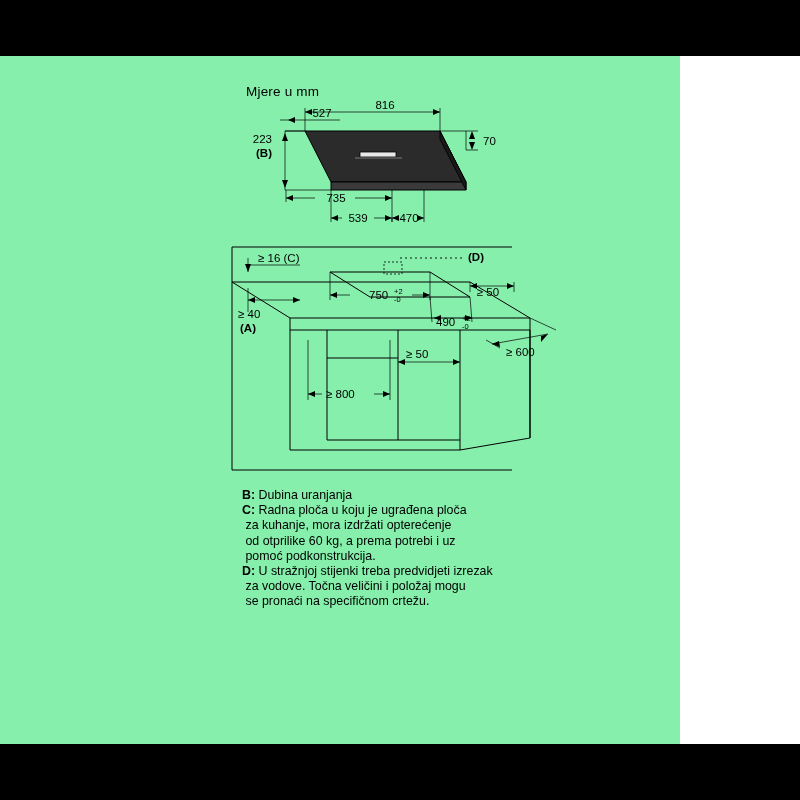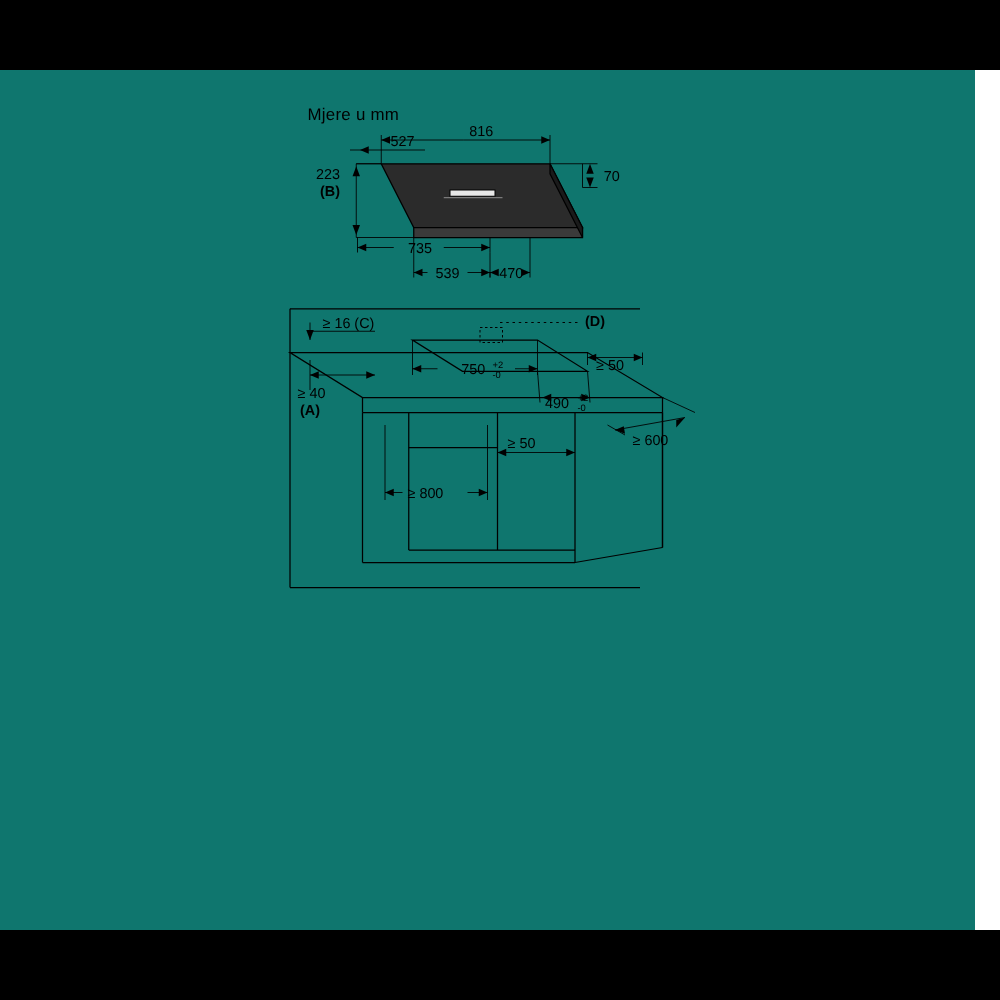--- a/index.html
+++ b/index.html
@@ -11,23 +11,23 @@
     width: 800px;
     height: 800px;
     font-family: "Liberation Sans", sans-serif;
     color: #000000;
     position: relative;
     overflow: hidden;
   }
   #page {
     position: absolute;
     left: 0; top: 0;
-    width: 780px;
+    width: 680px;
     height: 800px;
-    background: #0f766e;
+    background: #86efac;
     border-radius: 26px;
   }
   .band {
     position: absolute;
     left: 0;
     width: 800px;
     background: #000000;
   }
   #band-top { top: 0; height: 56px; }
   #band-bottom { top: 744px; height: 56px; }
@@ -304,15 +304,23 @@
       <g fill="#000000" stroke="none">
         <polygon points="308,394 315,391 315,397"></polygon>
         <polygon points="390,394 383,391 383,397"></polygon>
       </g>
       <text x="326" y="398" font-size="11.5" fill="#000000" stroke="none" font-family="Liberation Sans, sans-serif">≥ 800</text>
 
     </g>
   </svg>
 
   <div id="legend">
+    <div class="legend-row"><span class="legend-key">B:</span><span class="legend-text"> Dubina uranjanja</span></div>
+    <div class="legend-row"><span class="legend-key">C:</span><span class="legend-text"> Radna ploča u koju je ugrađena ploča
+ za kuhanje, mora izdržati opterećenje
+ od otprilike 60 kg, a prema potrebi i uz
+ pomoć podkonstrukcija.</span></div>
+    <div class="legend-row"><span class="legend-key">D:</span><span class="legend-text"> U stražnjoj stijenki treba predvidjeti izrezak
+ za vodove. Točna veličini i položaj mogu
+ se pronaći na specifičnom crtežu.</span></div>
   </div>
 
 </div>
 
 </body></html>

